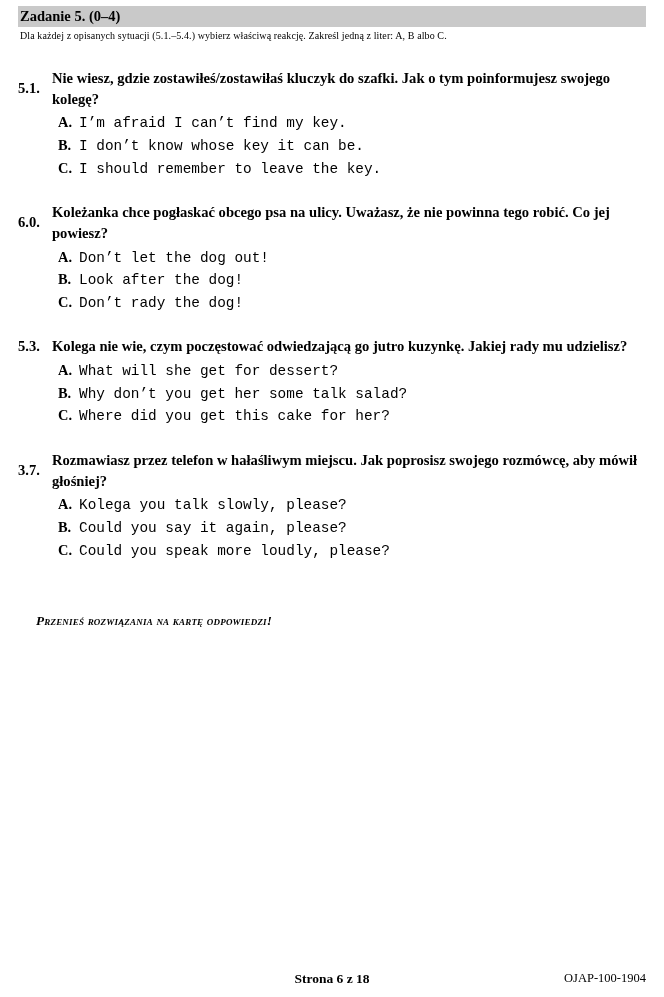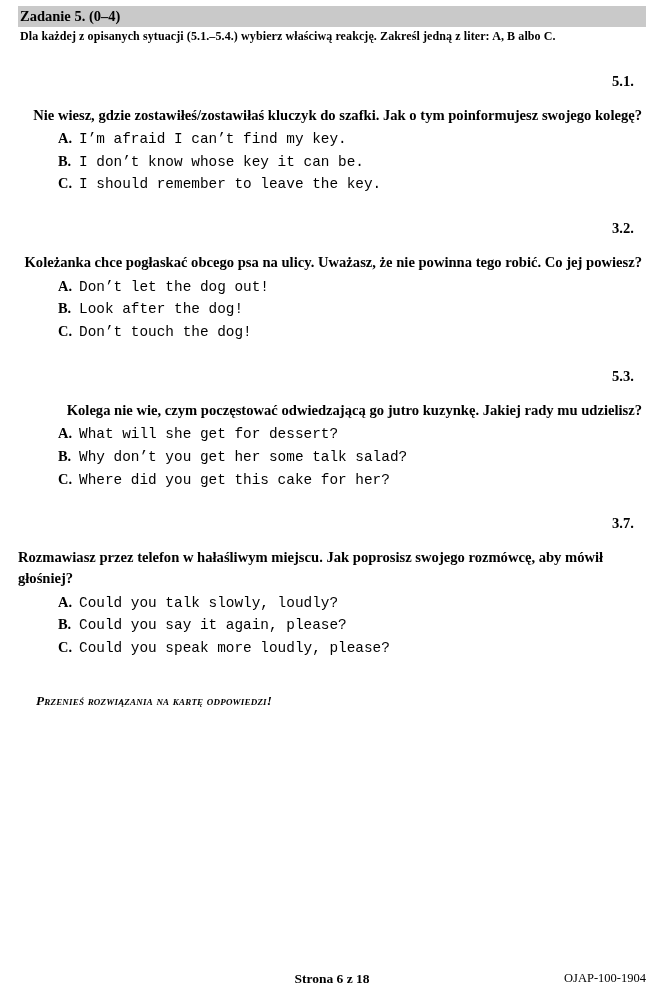--- a/index.html
+++ b/index.html
@@ -24,39 +24,38 @@
   }
   .task-header-bar {
     background: #c9c9c9;
     font-weight: bold;
     font-size: 14.5px;
     padding: 2px 4px 2px 2px;
     margin: 6px 0 0 0;
     line-height: 1.15;
   }
   .instruction {
-    font-weight: bold;
-    font-size: 12px;
+    font-weight: normal;
+    font-size: 10px;
     line-height: 1.32;
     margin: 2px 2px 0 2px;
     letter-spacing: 0.1px;
   }
   .items {
     margin-top: 26px;
   }
   .item {
     margin-bottom: 22px;
   }
   .item-stem {
     display: flex;
-    align-items: flex-end;
+    align-items: center;
     font-weight: bold;
     font-size: 14.6px;
     line-height: 1.42;
-    flex-direction: column;
   }
   .item-num {
     width: 34px;
     flex: 0 0 34px;
     font-weight: bold;
   }
   .item-text {
     flex: 1 1 auto;
     padding-right: 4px;
   }
@@ -73,21 +72,21 @@
   .opt-letter {
     font-weight: bold;
     width: 21px;
     flex: 0 0 21px;
   }
   .opt-text {
     flex: 1 1 auto;
     font-family: Liberation Mono, monospace;
   }
   .transfer-note {
-    margin-top: 34px;
+    margin-top: 51px;
     font-style: italic;
     font-weight: bold;
     font-size: 13.2px;
     letter-spacing: 0.2px;
     font-variant: small-caps;
     padding-left: 18px;
   }
   .footer {
     position: absolute;
     left: 18px;
@@ -137,35 +136,35 @@
         </div>
         <div class="option">
           <span class="opt-letter">C.</span>
           <span class="opt-text">I should remember to leave the key.</span>
         </div>
       </div>
     </div>
 
     <div class="item">
       <div class="item-stem">
-        <span class="item-num">3.2.</span>
+        <span class="item-num">6.0.</span>
         <span class="item-text">Koleżanka chce pogłaskać obcego psa na ulicy. Uważasz, że nie powinna tego robić. Co jej powiesz?</span>
       </div>
       <div class="options">
         <div class="option">
           <span class="opt-letter">A.</span>
           <span class="opt-text">Don’t let the dog out!</span>
         </div>
         <div class="option">
           <span class="opt-letter">B.</span>
           <span class="opt-text">Look after the dog!</span>
         </div>
         <div class="option">
           <span class="opt-letter">C.</span>
-          <span class="opt-text">Don’t touch the dog!</span>
+          <span class="opt-text">Don’t rady the dog!</span>
         </div>
       </div>
     </div>
 
     <div class="item">
       <div class="item-stem">
         <span class="item-num">5.3.</span>
         <span class="item-text">Kolega nie wie, czym poczęstować odwiedzającą go jutro kuzynkę. Jakiej rady mu udzielisz?</span>
       </div>
       <div class="options">
@@ -185,21 +184,21 @@
     </div>
 
     <div class="item">
       <div class="item-stem">
         <span class="item-num">3.7.</span>
         <span class="item-text">Rozmawiasz przez telefon w hałaśliwym miejscu. Jak poprosisz swojego rozmówcę, aby mówił głośniej?</span>
       </div>
       <div class="options">
         <div class="option">
           <span class="opt-letter">A.</span>
-          <span class="opt-text">Could you talk slowly, loudly?</span>
+          <span class="opt-text">Kolega you talk slowly, please?</span>
         </div>
         <div class="option">
           <span class="opt-letter">B.</span>
           <span class="opt-text">Could you say it again, please?</span>
         </div>
         <div class="option">
           <span class="opt-letter">C.</span>
           <span class="opt-text">Could you speak more loudly, please?</span>
         </div>
       </div>

